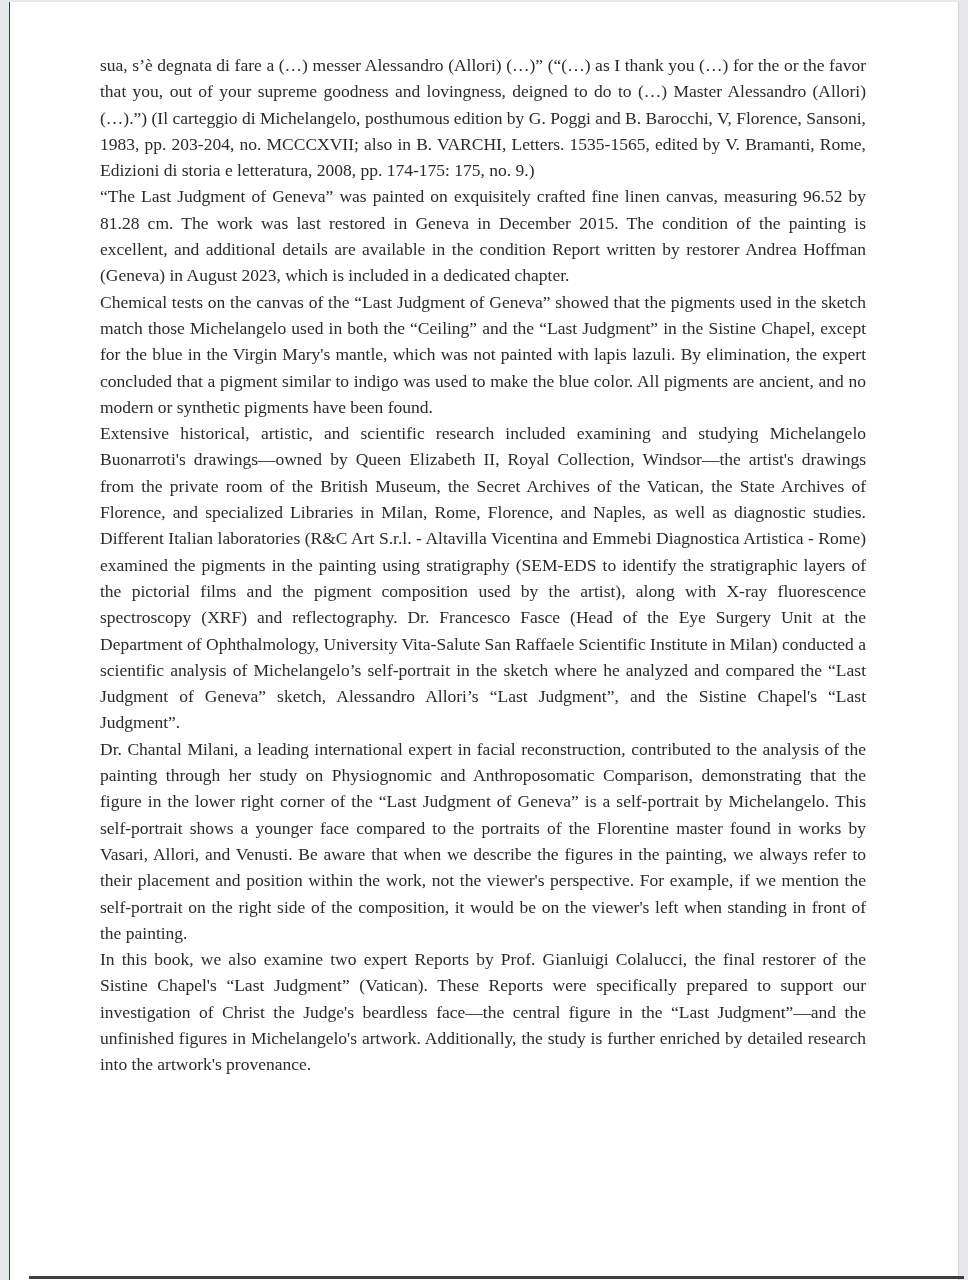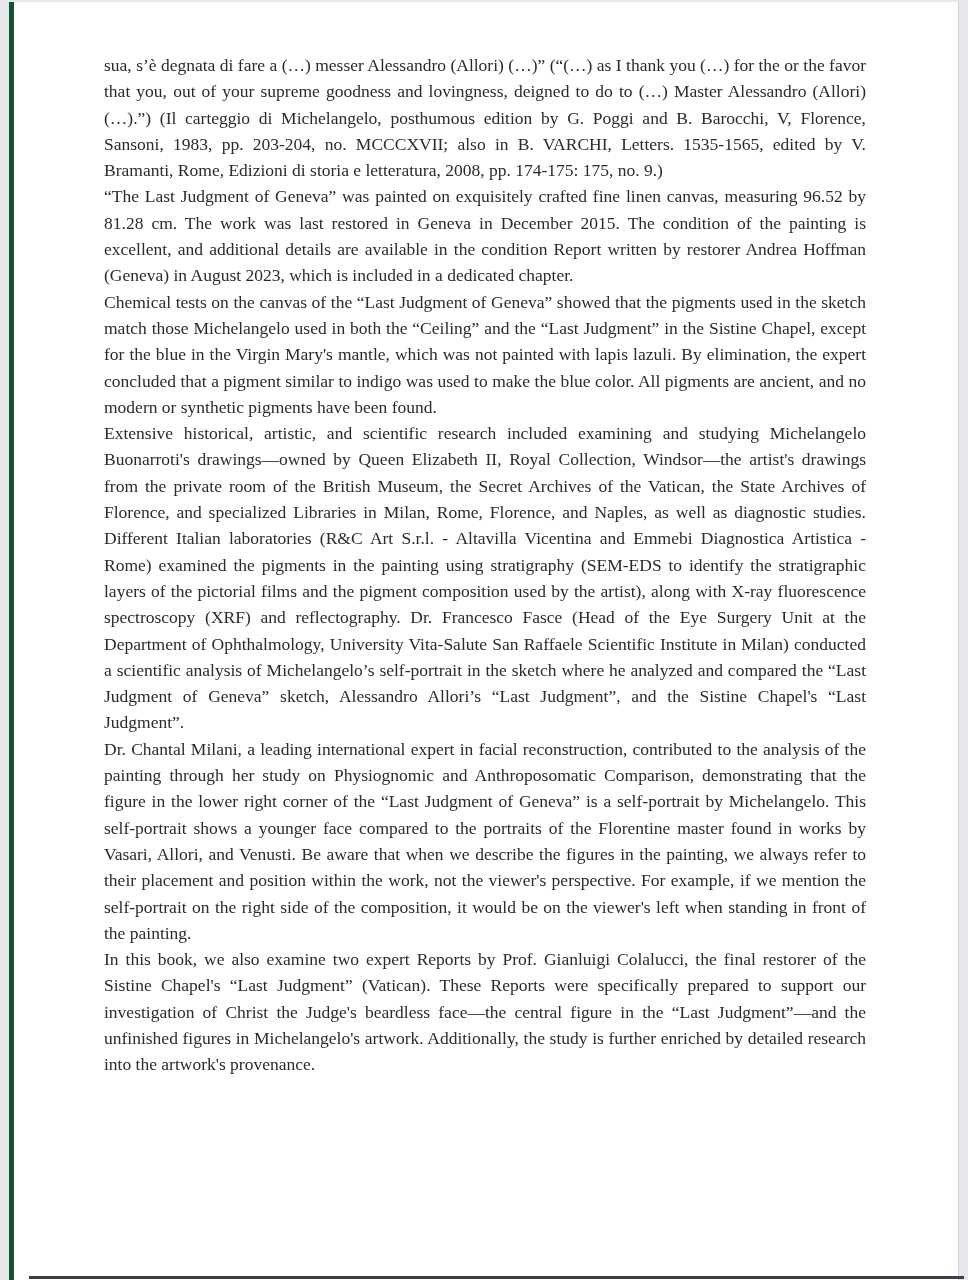--- a/index.html
+++ b/index.html
@@ -14,21 +14,21 @@
     position: relative;
     font-family: "Liberation Serif", "DejaVu Serif", serif;
   }
   .paper {
     position: absolute;
     left: 9px;
     right: 9px;
     top: 2px;
     bottom: 0;
     background: #ffffff;
-    border-left: 5px solid #14532d;
+    border-left: 1px solid #14532d;
     border-right: 1px solid #d2d2da;
     box-sizing: border-box;
   }
   .text-column {
     position: absolute;
     top: 50px;
     left: 90px;
     right: 92px;
     color: #2b2b2e;
     font-size: 17.5px;

